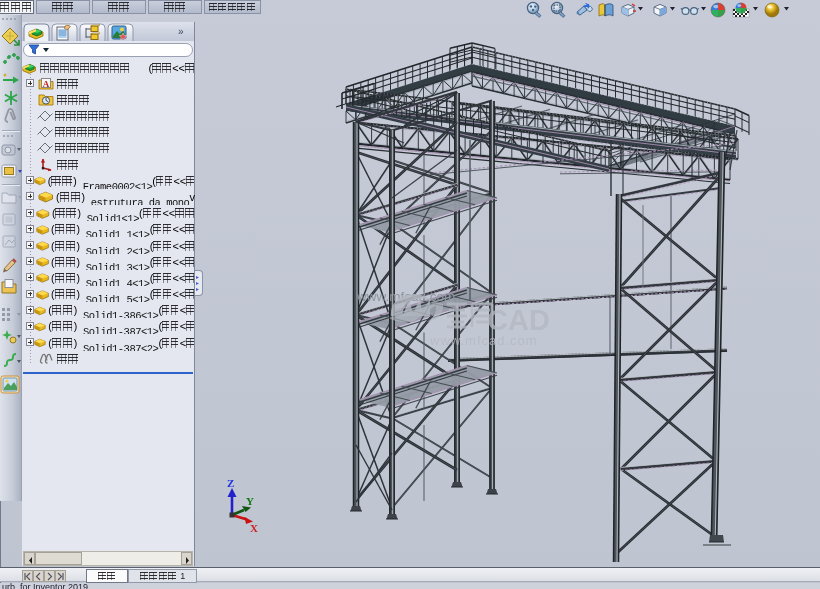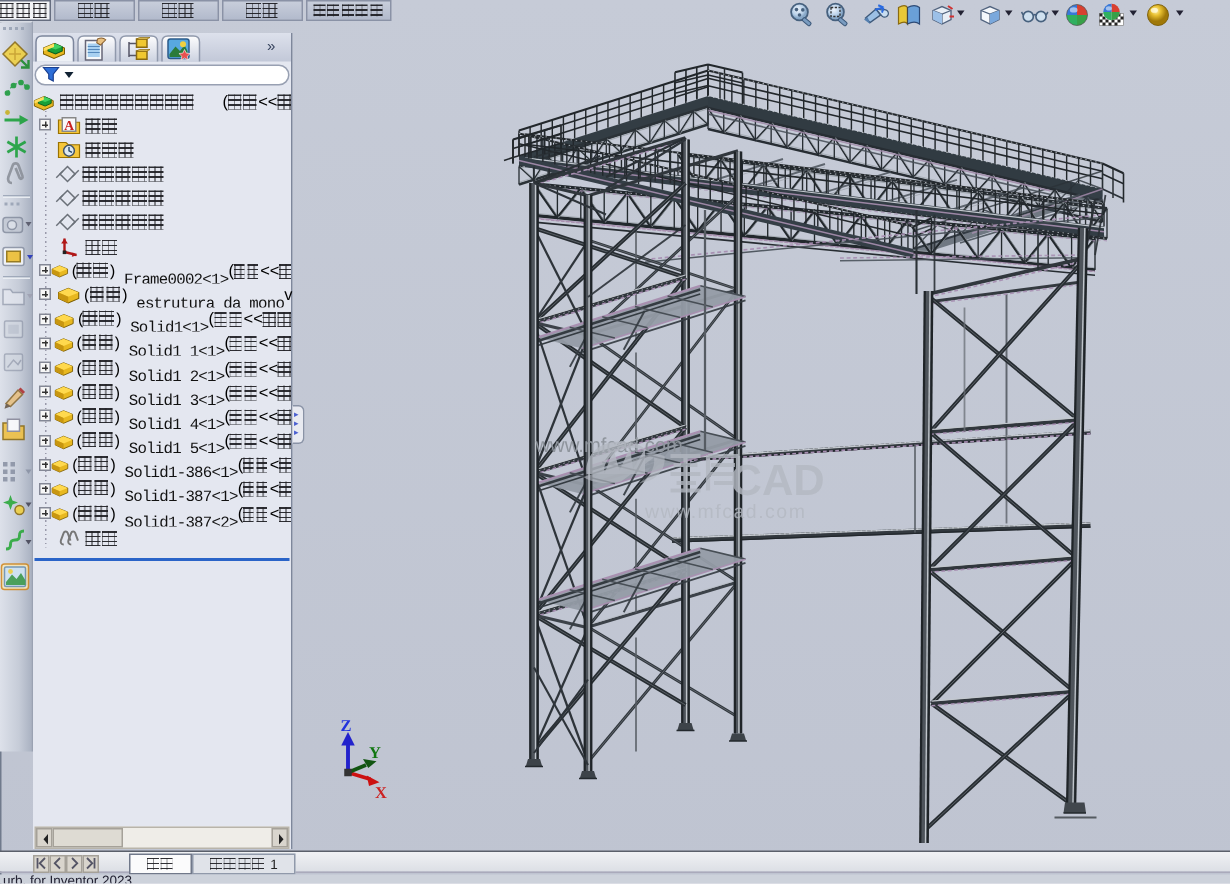--- a/index.html
+++ b/index.html
@@ -1091,12 +1091,12 @@
     </div>
 <div class="abs" style="left:128px;top:1px;width:69px;height:14px;background:#e0e3e9;border:1px solid #9099aa;display:flex;align-items:center;justify-content:center;">
       <b class="g sm"></b>
       <b class="g sm"></b>
       <b class="g sm"></b>
       <b class="g sm"></b>
       <span style="font-size:9px;color:#222">&nbsp;1</span>
     </div>
 </div>
 <div class="abs" style="left:0;top:583px;width:820px;height:6px;background:#cdd2db;"></div>
-<div class="abs" style="left:2px;top:582px;width:120px;height:7px;overflow:hidden;font-size:9px;color:#223;">urb. for Inventor 2023</div>
+<div class="abs" style="left:2px;top:582px;width:120px;height:7px;overflow:hidden;font-size:9px;color:#223;">urb. for Inventor 2019</div>
 </body></html>

